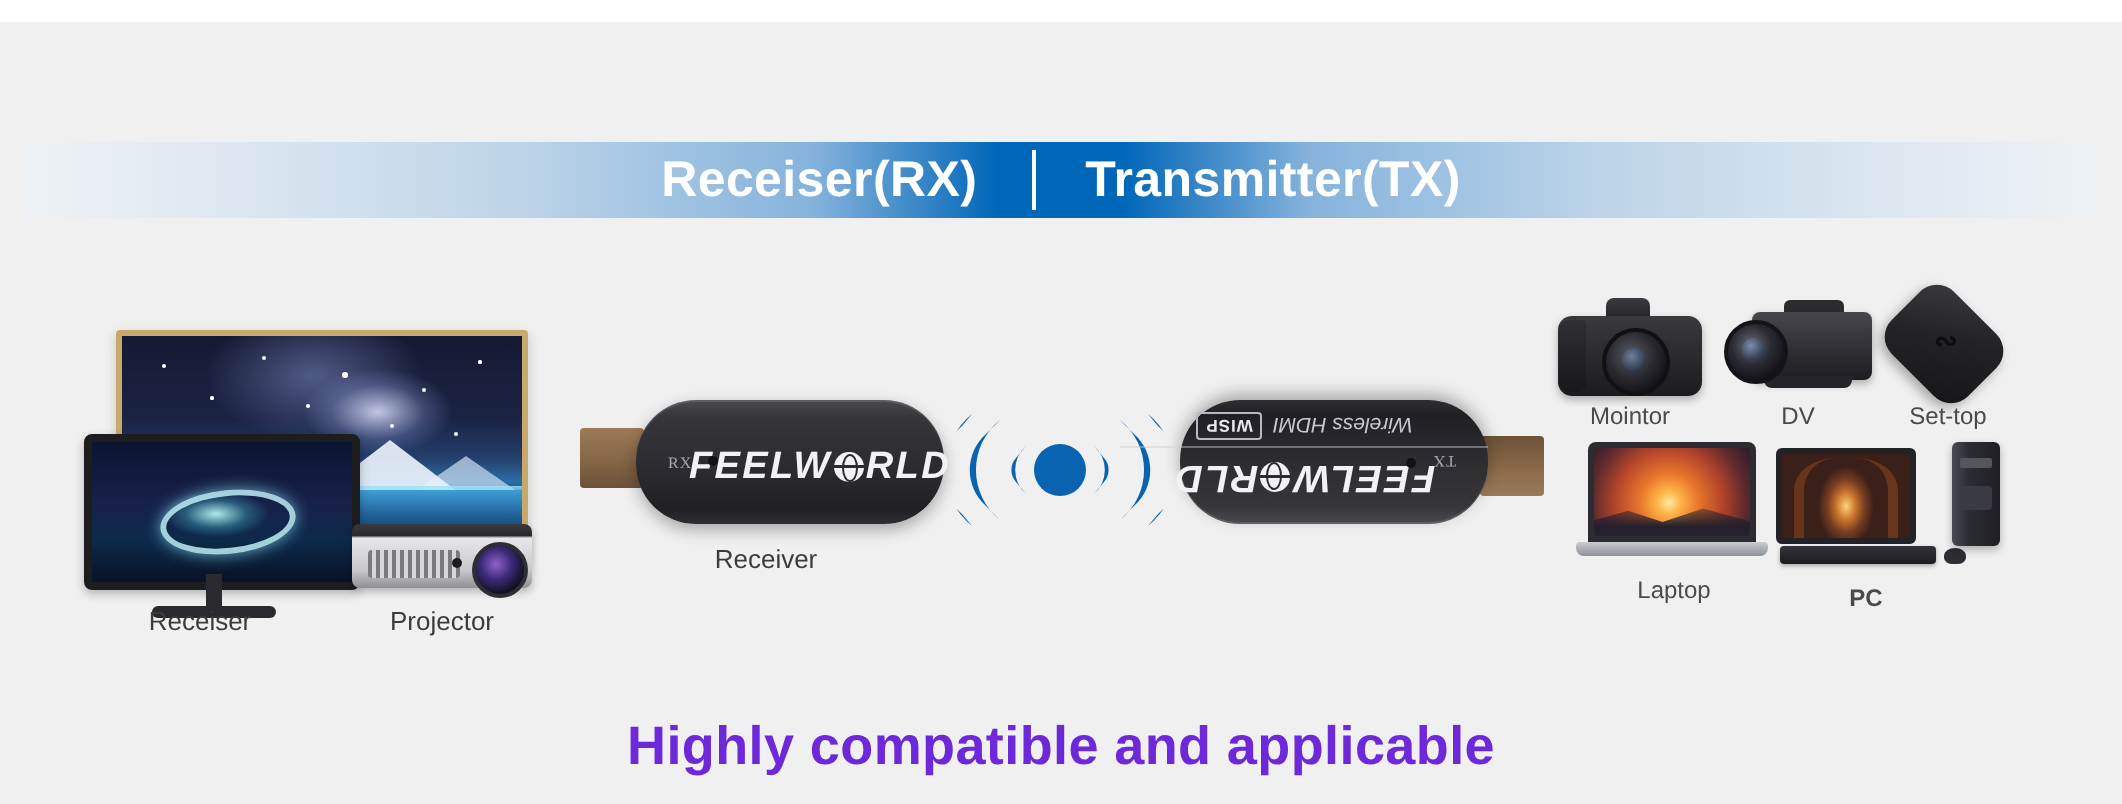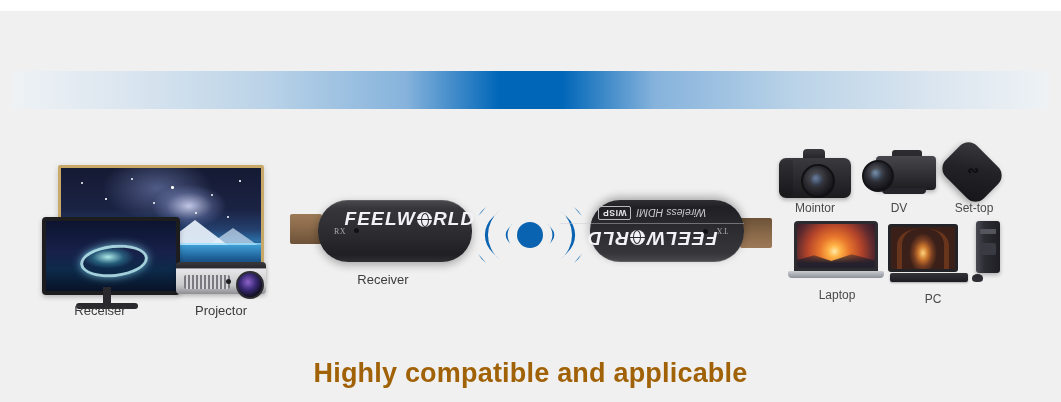--- a/index.html
+++ b/index.html
@@ -183,21 +183,21 @@
   .dongle .port{
     position:absolute;font-size:8px;color:#a8a8b0;letter-spacing:.5px;font-family:Liberation Serif, serif;
   }
   .dongle .led{
     position:absolute;width:5px;height:5px;border-radius:50%;background:#121214;
   }
 
   #receiver{left:290px;top:200px;}
   #receiver .hdmi{left:0;}
   #receiver .body{left:28px;}
-  #receiver .brand{left:28px;top:8px;font-style:italic;}
+  #receiver .brand{left:28px;top:23px;font-style:italic;}
   #receiver .sub{left:28px;top:38px;}
   #receiver .port{left:44px;top:27px;}
   #receiver .led{left:64px;top:28px;}
 
   #transmitter{left:588px;top:200px;transform:rotate(180deg);}
   #transmitter .hdmi{left:0;}
   #transmitter .body{left:28px;}
   #transmitter .brand{left:28px;top:13px;}
   #transmitter .sub{left:28px;top:38px;}
   #transmitter .port{left:44px;top:27px;}
@@ -323,31 +323,36 @@
     position:absolute;left:4px;top:8px;width:16px;height:5px;background:#55555e;border-radius:1px;
   }
   .pc .tower .bay2{
     position:absolute;left:4px;top:22px;width:16px;height:12px;
     background:#3a3a42;border-radius:2px;
   }
 
   
   .headline{
     position:absolute;left:0;top:358px;width:1061px;text-align:center;
-    color:#a16207;font-size:27px;font-weight:bold;letter-spacing:.2px;
+    color:#6d28d9;font-size:27px;font-weight:bold;letter-spacing:.2px;
   }
 </style>
 </head>
 <body>
 
 <div class="stage">
 
   <div class="top-white"></div>
 
   <div class="banner"></div>
+  <div class="banner-labels">
+    <div class="banner-label rx">Receiser(RX)</div>
+    <div class="banner-divider"></div>
+    <div class="banner-label tx">Transmitter(TX)</div>
+  </div>
 
   <div class="tv">
     <span class="star" style="left:20px;top:14px;width:2px;height:2px;"></span>
     <span class="star" style="left:44px;top:30px;width:1.5px;height:1.5px;"></span>
     <span class="star" style="left:70px;top:10px;width:2px;height:2px;"></span>
     <span class="star" style="left:110px;top:18px;width:2.5px;height:2.5px;"></span>
     <span class="star" style="left:150px;top:26px;width:2px;height:2px;"></span>
     <span class="star" style="left:178px;top:12px;width:1.5px;height:1.5px;"></span>
     <span class="star" style="left:134px;top:44px;width:2px;height:2px;"></span>
     <span class="star" style="left:60px;top:50px;width:1.5px;height:1.5px;"></span>
@@ -448,17 +453,17 @@
     <div class="mon">
       <div class="mscr"></div>
     </div>
     <div class="kbd"></div>
     <div class="mouse"></div>
     <div class="tower">
       <div class="bay"></div>
       <div class="bay2"></div>
     </div>
   </div>
-  <div class="caption sm" style="left:898px;top:292px;width:70px;">PC</div>
+  <div class="caption sm" style="left:898px;top:292px;width:70px;font-weight:bold;">PC</div>
 
   <div class="headline">Highly compatible and applicable</div>
 
 </div>
 
 </body></html>

